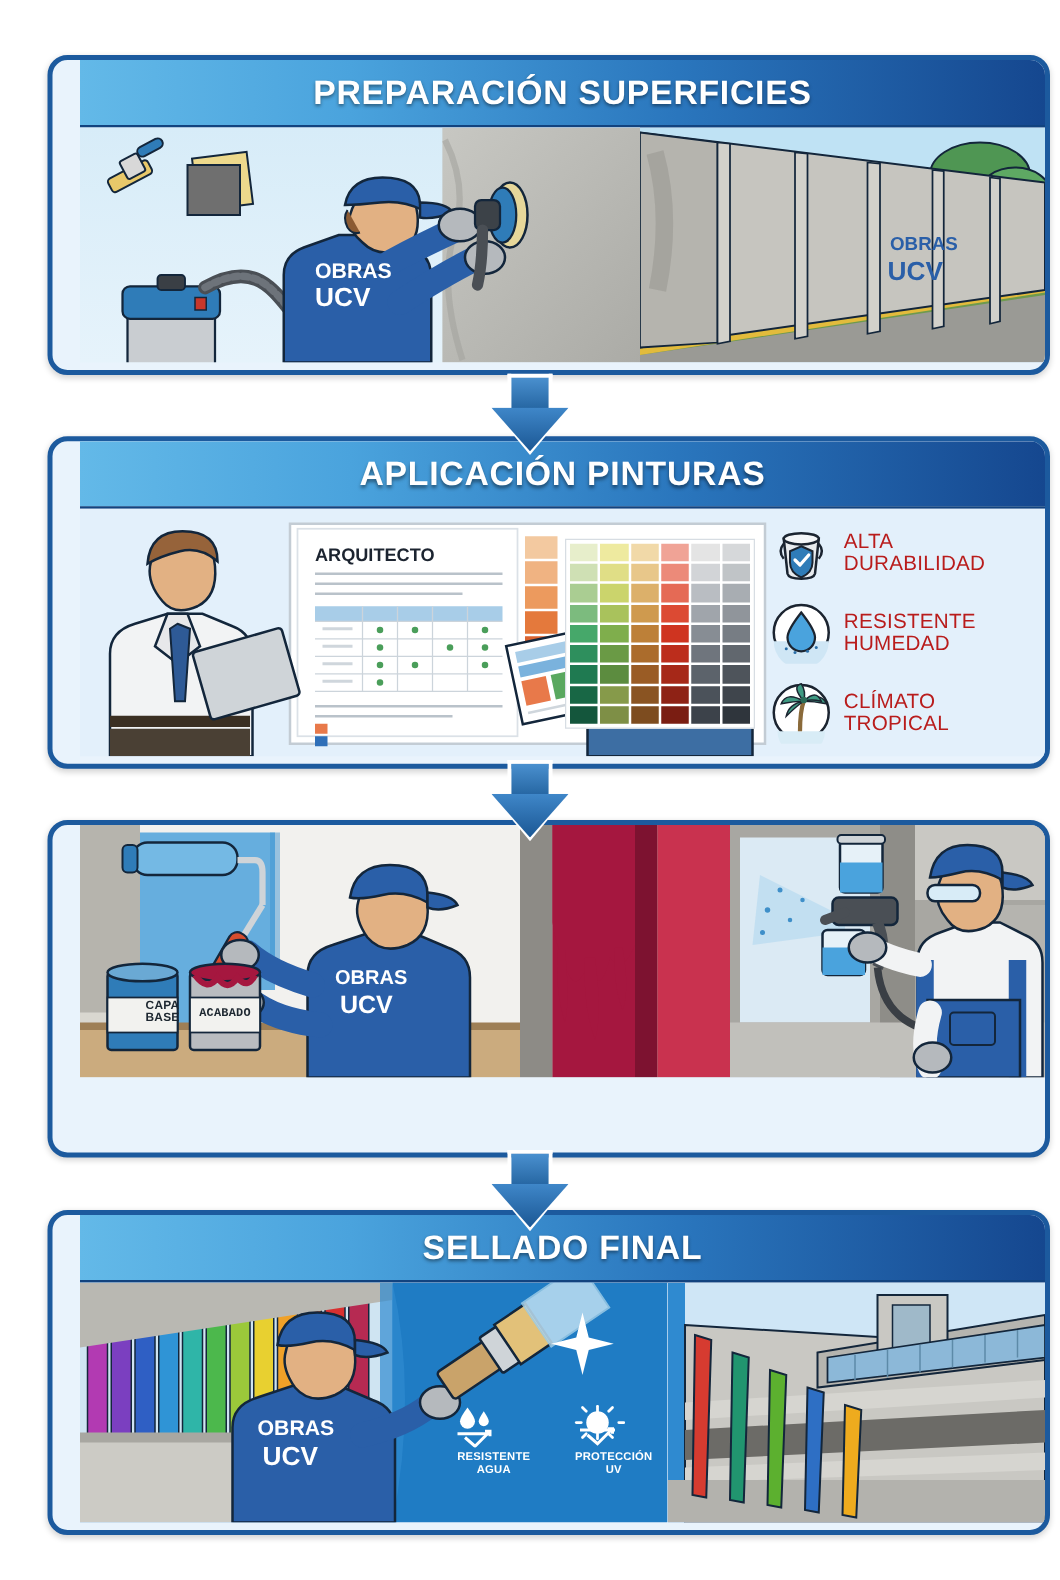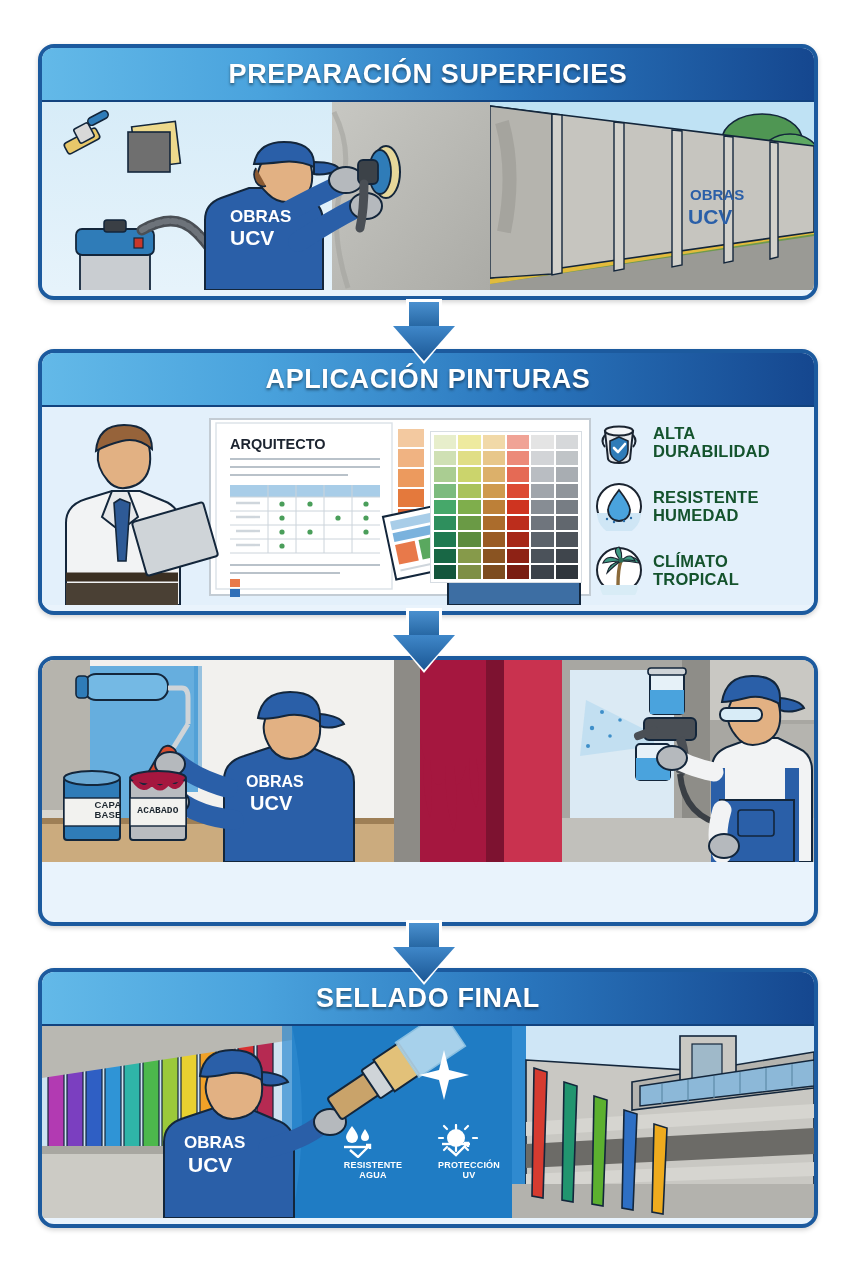--- a/index.html
+++ b/index.html
@@ -9,20 +9,21 @@
     overflow:hidden;position:relative;
   }
   .board{position:absolute;left:0;top:0;width:848px;height:1264px;}
 
   
   .panel{
     position:absolute;left:38px;width:772px;
     border:4px solid #1c5a9e;border-radius:16px;
     background:#e9f3fc;overflow:hidden;
     box-shadow:0 2px 5px rgba(0,0,0,.18);
+    padding-left:22px;
   }
   .panel-header{
     height:52px;position:relative;
     background:linear-gradient(90deg,#63b9e8 0%,#4aa3dd 28%,#2a76bd 62%,#15478f 100%);
     border-bottom:2px solid #12437f;
     display:flex;align-items:center;justify-content:center;
   }
   .panel-header .htxt{
     color:#ffffff;font-weight:bold;font-size:27px;letter-spacing:.6px;
     text-shadow:0 2px 3px rgba(0,0,0,.45);
@@ -50,21 +51,21 @@
   }
 
   
   .scene{position:absolute;top:0;height:100%;overflow:hidden;}
   svg{display:block;}
 
   
   .feat-list{position:absolute;right:10px;top:10px;width:210px;}
   .feat{display:flex;align-items:center;margin-bottom:14px;}
   .feat-ic{width:50px;height:50px;flex:0 0 50px;margin-right:9px;}
-  .feat-tx{font-size:16.5px;font-weight:bold;color:#14532d;line-height:1.12;letter-spacing:.2px;}
+  .feat-tx{font-size:16.5px;font-weight:normal;color:#b91c1c;line-height:1.12;letter-spacing:.2px;}
 
   
   .canlbl{
     position:absolute;font-size:9.5px;font-weight:bold;color:#1d2730;
     text-align:center;line-height:1.1;letter-spacing:.2px;
   }
 
   
   .seal-badges{position:absolute;display:flex;gap:26px;z-index:20;}
   .sb{width:70px;text-align:center;}

